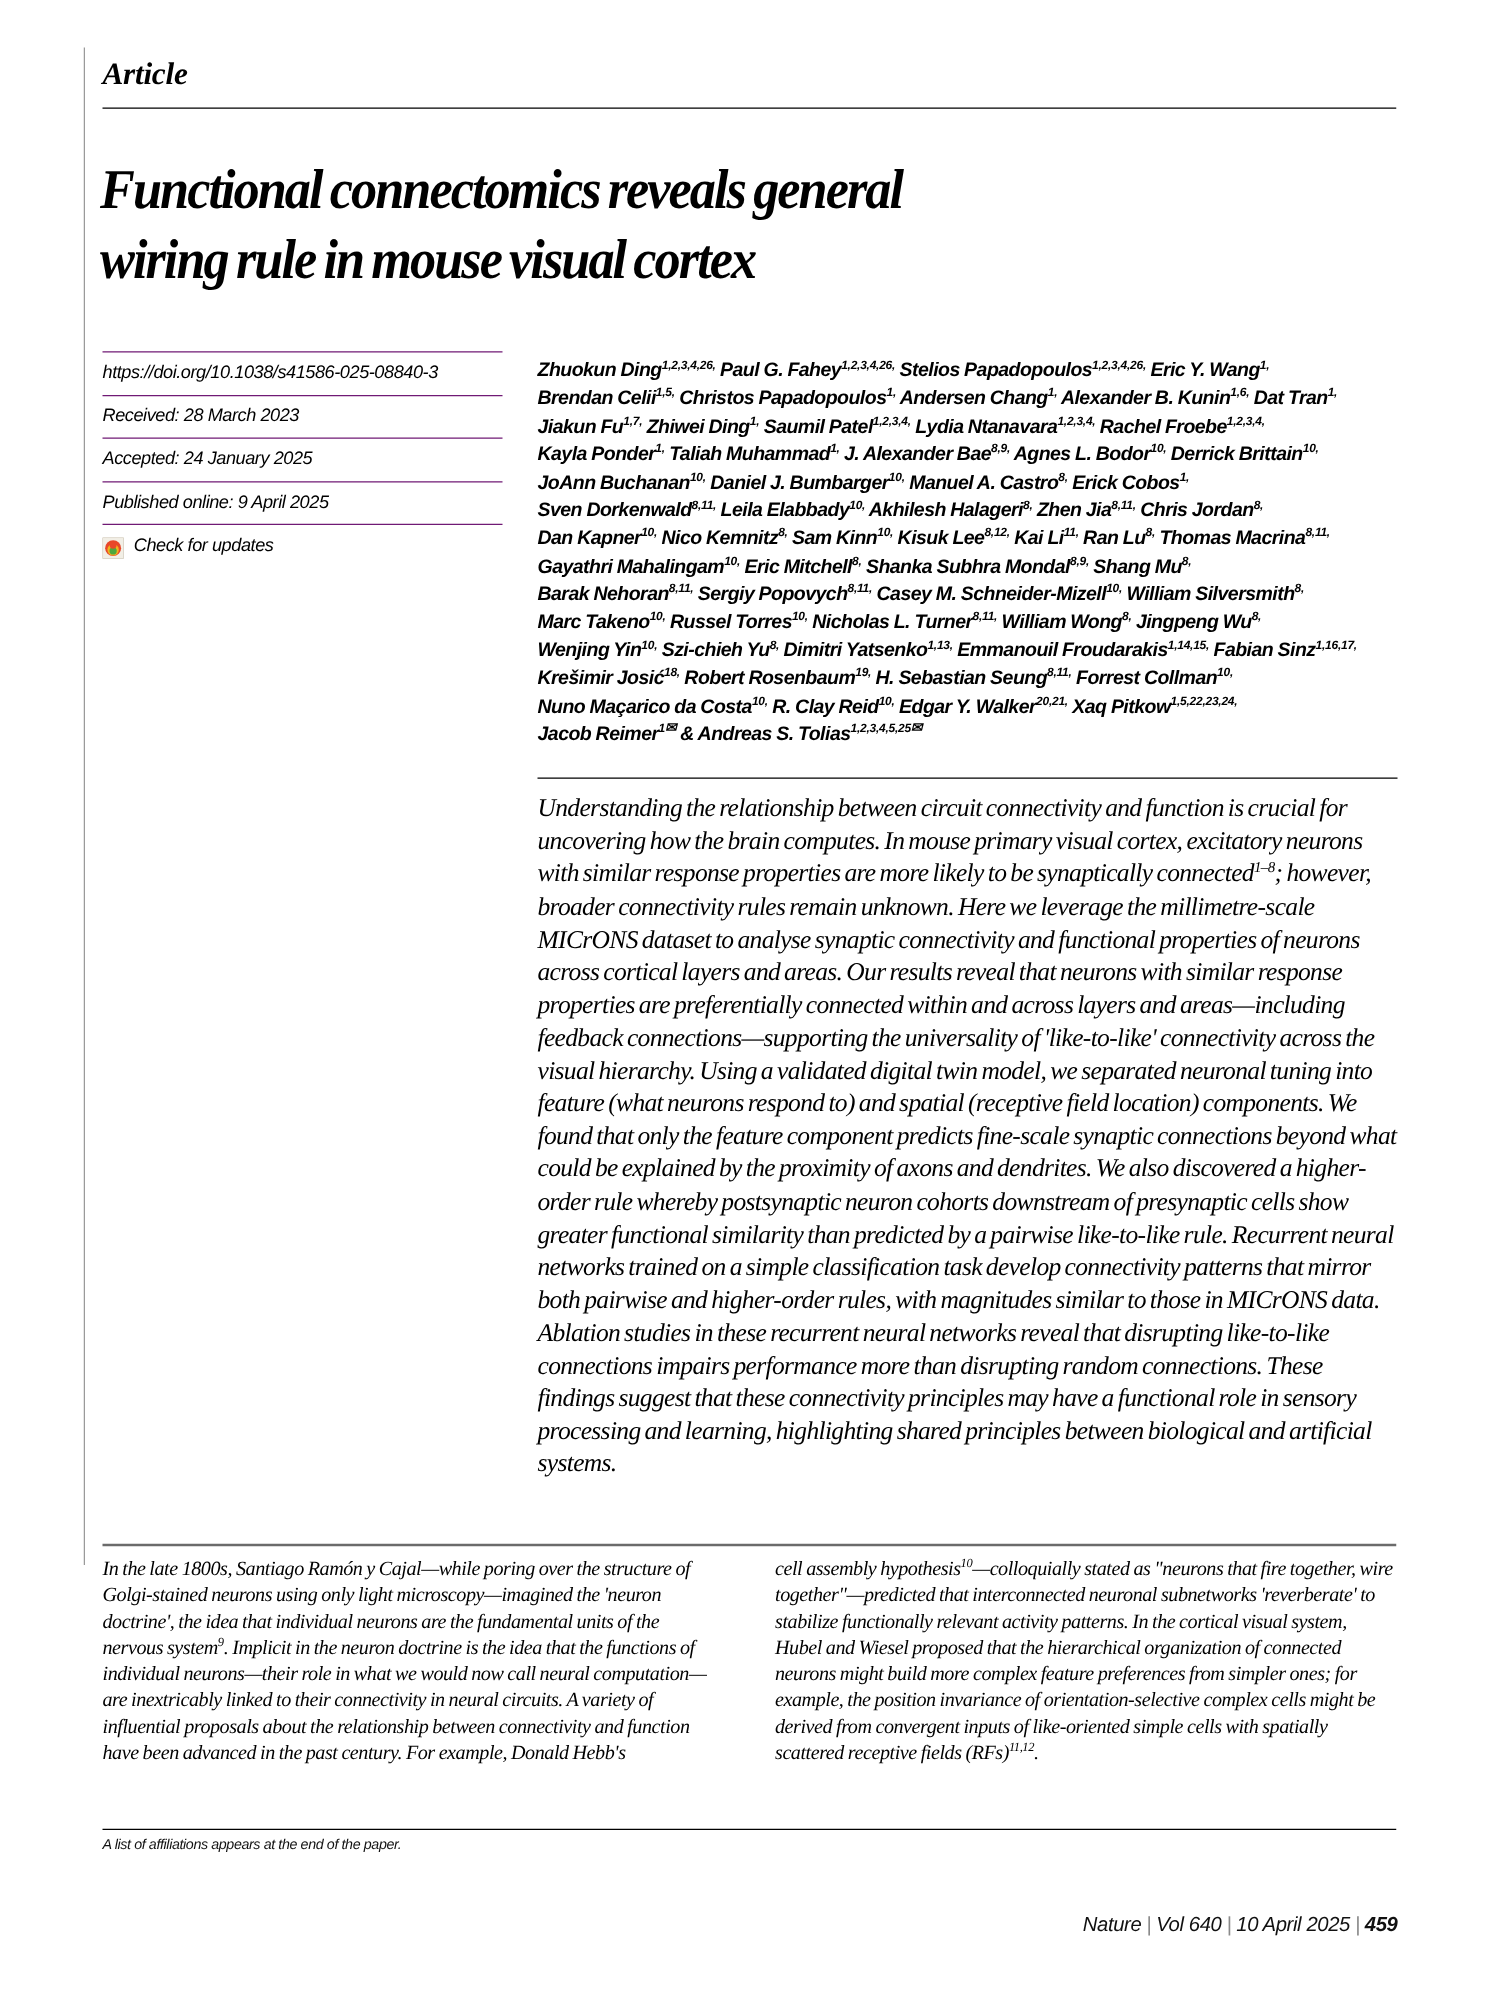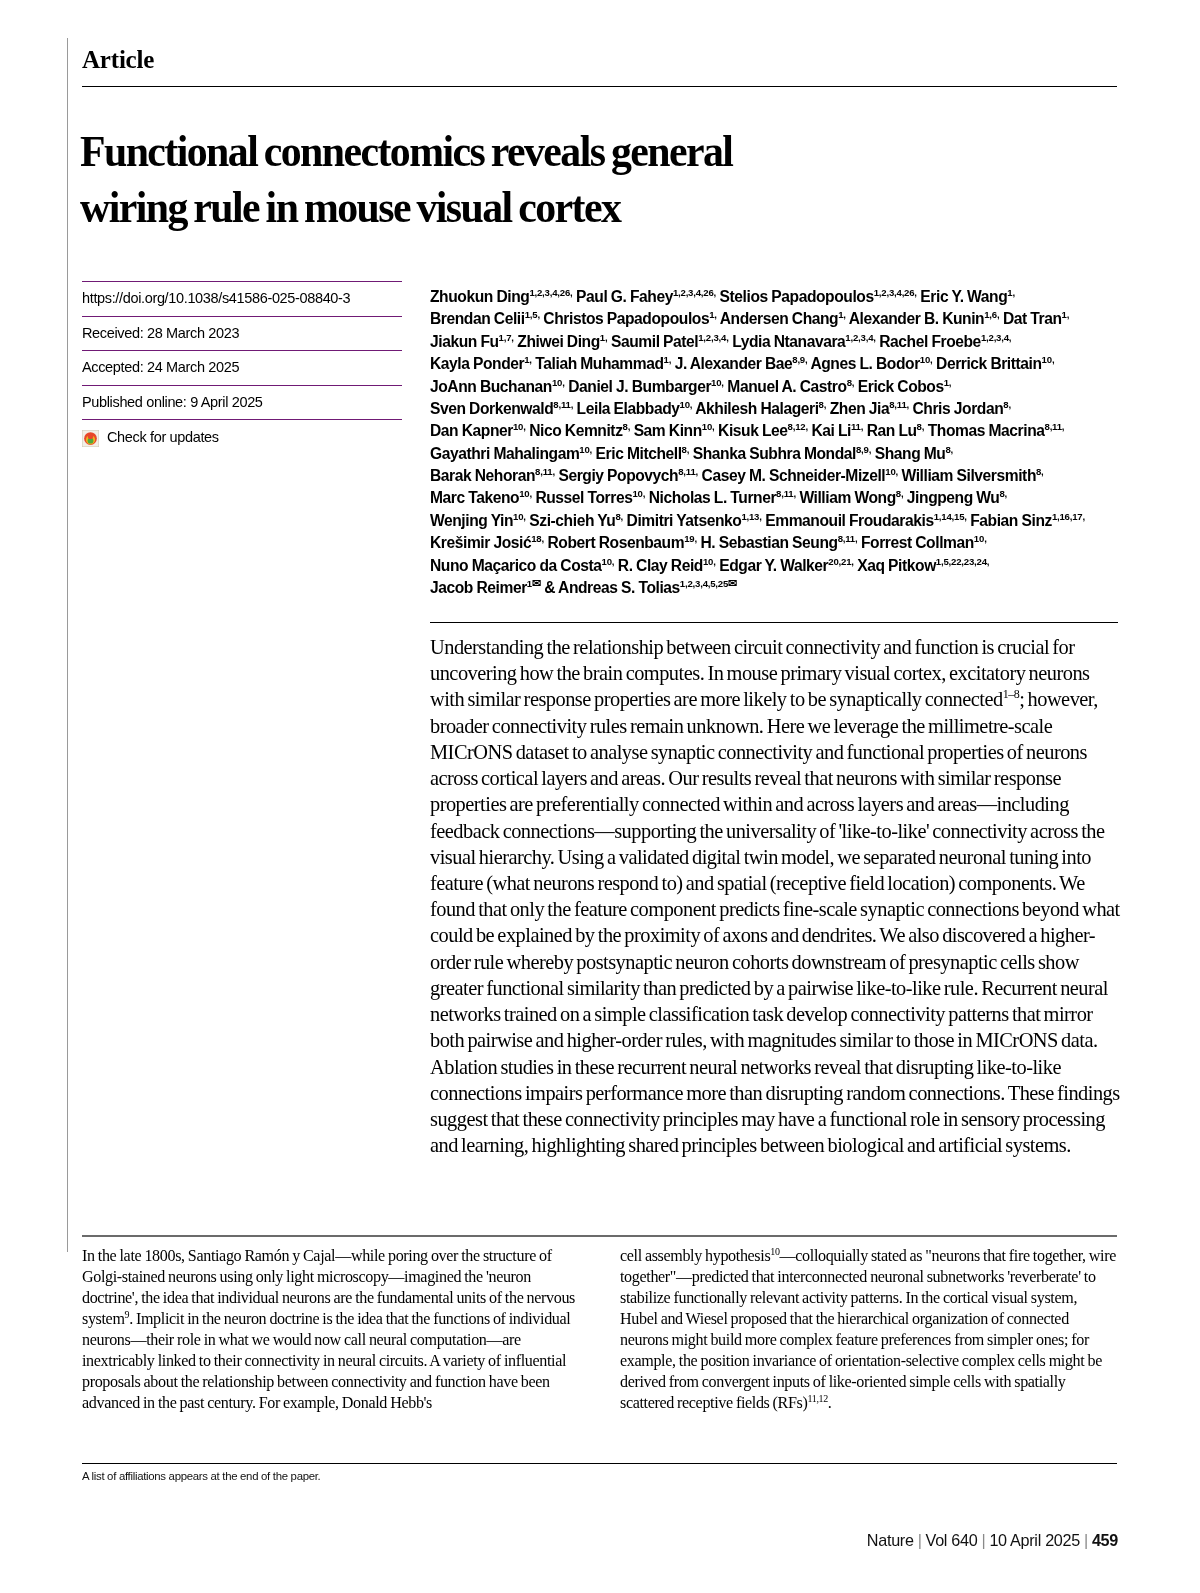--- a/index.html
+++ b/index.html
@@ -15,20 +15,21 @@
     color: #000000;
     overflow: hidden;
   }
 
   
   .page {
     position: absolute;
     inset: 0;
     width: 1200px;
     height: 1143px;
+    font-style: italic;
   }
 
   
   .left-rule {
     position: absolute;
     left: 67px;
     top: 38px;
     width: 1px;
     height: 1214px;
     background: #9a9a9a;
@@ -215,21 +216,21 @@
   <div class="kicker">Article</div>
   <div class="kicker-rule"></div>
   <h1 class="title">
     <span>Functional connectomics reveals general</span><br>
     <span>wiring rule in mouse visual cortex</span>
   </h1>
 
   <div class="meta">
     <div class="meta-row doi">https://doi.org/10.1038/s41586-025-08840-3</div>
     <div class="meta-row">Received: 28 March 2023</div>
-    <div class="meta-row">Accepted: 24 March 2025</div>
+    <div class="meta-row">Accepted: 24 January 2025</div>
     <div class="meta-row">Published online: 9 April 2025</div>
     <div class="meta-row updates">
       <svg class="crossmark" viewBox="0 0 20 20">
         <rect x="0" y="0" width="20" height="20" fill="#f2efe6" stroke="#c9c2b0" stroke-width="1"></rect>
         <circle cx="10" cy="10" r="7.5" fill="#e8472a"></circle>
         <circle cx="10" cy="11.6" r="5.4" fill="#f2b21c"></circle>
         <circle cx="10" cy="12.6" r="3.4" fill="#4ea83e"></circle>
         <circle cx="10" cy="7.6" r="3.1" fill="#e8472a"></circle>
       </svg>
       <span>Check for updates</span>

